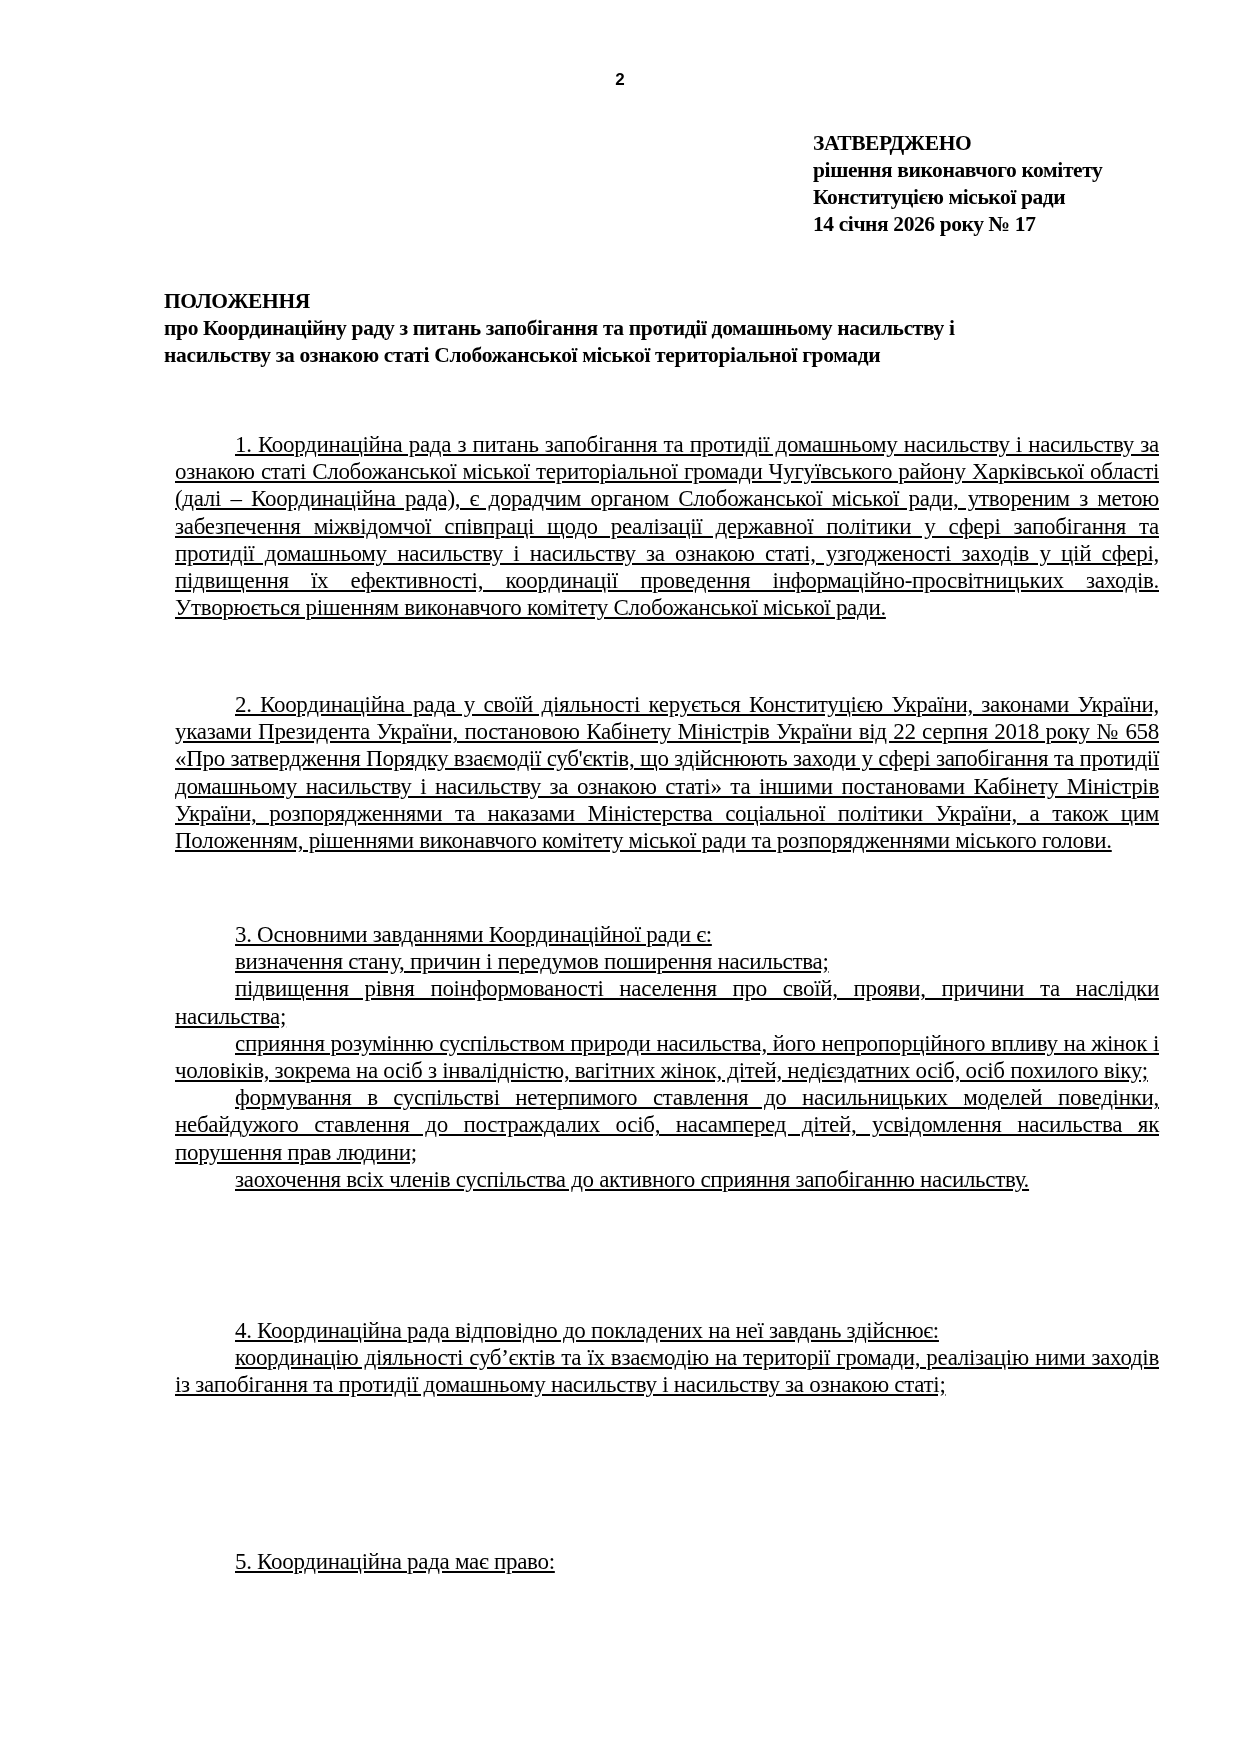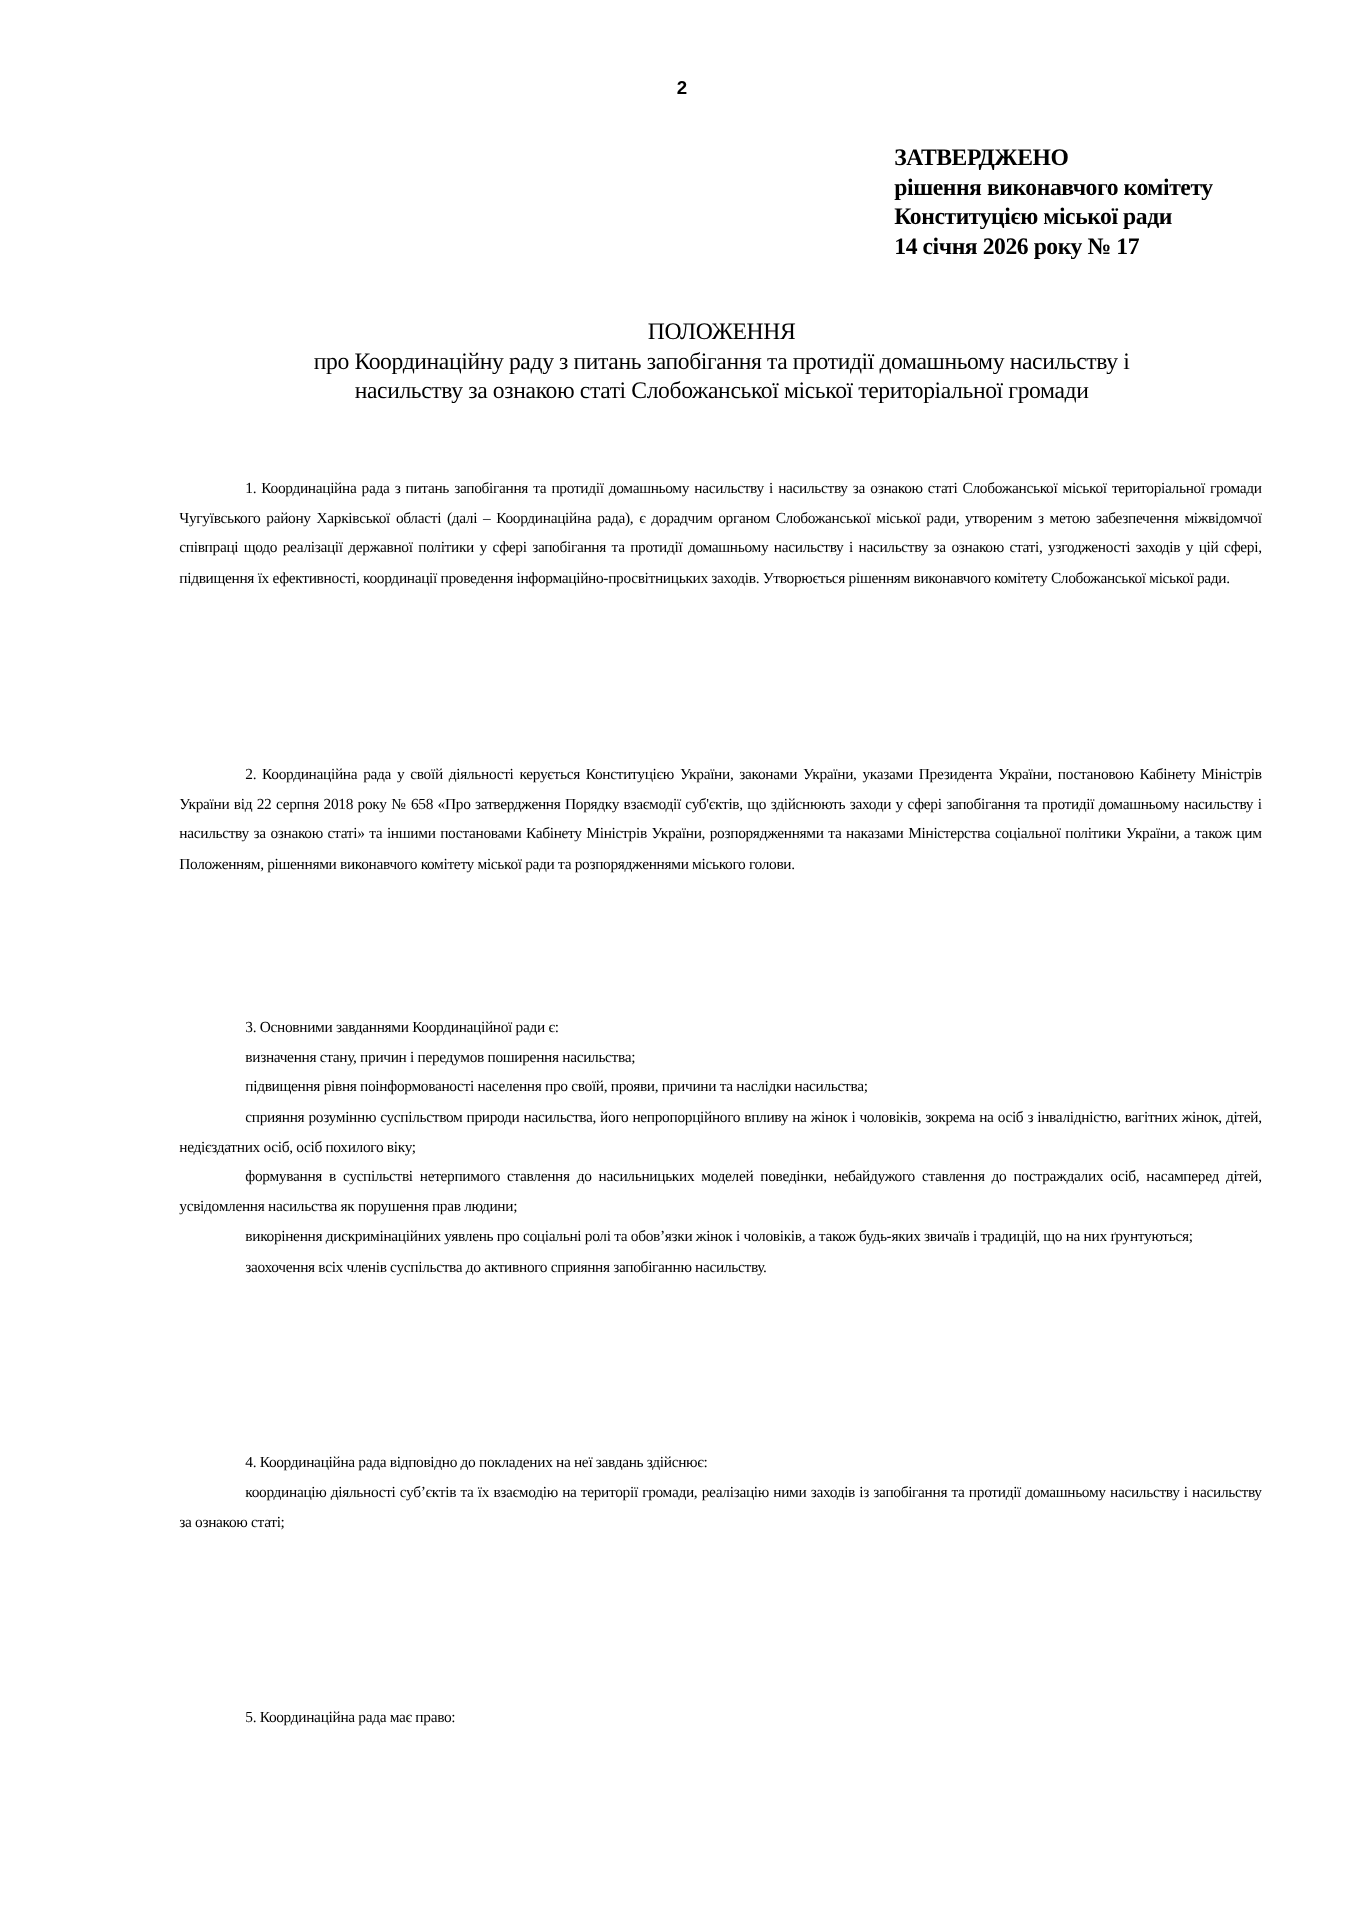--- a/index.html
+++ b/index.html
@@ -1,23 +1,23 @@
 <!DOCTYPE html>
 <html><head>
 <meta charset="utf-8">
 <style>
   html, body { margin: 0; padding: 0; background: #ffffff; }
   body { width: 1240px; height: 1754px; position: relative; overflow: hidden; color: #000; }
   .page { position: absolute; left: 0; top: 0; width: 1240px; height: 1754px; font-family: "Liberation Serif", serif; }
   .page-number { position: absolute; left: 0; width: 1240px; top: 70px; text-align: center; font-family: "Liberation Sans", sans-serif; font-weight: bold; font-size: 17px; }
   .approval { position: absolute; left: 788px; top: 130px; font-size: 21.5px; line-height: 27px; font-weight: bold; letter-spacing: -0.4px; }
   .approval div { white-space: nowrap; margin-left: 25px; }
-  .title-block { position: absolute; left: 175px; width: 962px; top: 288px; text-align: center; font-weight: normal; font-size: 21.5px; line-height: 27px; letter-spacing: -0.35px; }
+  .title-block { position: absolute; left: 164px; width: 962px; top: 288px; font-weight: bold; font-size: 21.5px; line-height: 27px; letter-spacing: -0.35px; }
   .title-block div { white-space: nowrap; }
-  .body { position: absolute; left: 163px; width: 984px; font-size: 14px; line-height: 27.2px; letter-spacing: -0.3px; }
+  .body { position: absolute; left: 175px; width: 984px; font-size: 23px; line-height: 27.2px; letter-spacing: -0.3px; text-decoration: underline; }
   .body p { margin: 0; text-align: justify; text-indent: 60px; }
   .sec1 { top: 431px; }
   .sec2 { top: 691px; }
   .sec3 { top: 921px; }
   .sec4 { top: 1301px; margin-top: 16px; }
   .sec5 { top: 1507px; margin-top: 41px; }
 </style>
 </head>
 <body>
 
@@ -44,21 +44,20 @@
   <div class="body sec2">
     <p>2. Координаційна рада у своїй діяльності керується Конституцією України, законами України, указами Президента України, постановою Кабінету Міністрів України від 22 серпня 2018 року № 658 «Про затвердження Порядку взаємодії суб'єктів, що здійснюють заходи у сфері запобігання та протидії домашньому насильству і насильству за ознакою статі» та іншими постановами Кабінету Міністрів України, розпорядженнями та наказами Міністерства соціальної політики України, а також цим Положенням, рішеннями виконавчого комітету міської ради та розпорядженнями міського голови.</p>
   </div>
 
   <div class="body sec3">
     <p>3. Основними завданнями Координаційної ради є:</p>
     <p>визначення стану, причин і передумов поширення насильства;</p>
     <p>підвищення рівня поінформованості населення про своїй, прояви, причини та наслідки насильства;</p>
     <p>сприяння розумінню суспільством природи насильства, його непропорційного впливу на жінок і чоловіків, зокрема на осіб з інвалідністю, вагітних жінок, дітей, недієздатних осіб, осіб похилого віку;</p>
     <p>формування в суспільстві нетерпимого ставлення до насильницьких моделей поведінки, небайдужого ставлення до постраждалих осіб, насамперед дітей, усвідомлення насильства як порушення прав людини;</p>
-    <p>викорінення дискримінаційних уявлень про соціальні ролі та обов’язки жінок і чоловіків, а також будь-яких звичаїв і традицій, що на них ґрунтуються;</p>
     <p>заохочення всіх членів суспільства до активного сприяння запобіганню насильству.</p>
   </div>
 
   <div class="body sec4">
     <p>4. Координаційна рада відповідно до покладених на неї завдань здійснює:</p>
     <p>координацію діяльності суб’єктів та їх взаємодію на території громади, реалізацію ними заходів із запобігання та протидії домашньому насильству і насильству за ознакою статі;</p>
   </div>
 
   <div class="body sec5">
     <p>5. Координаційна рада має право:</p>

